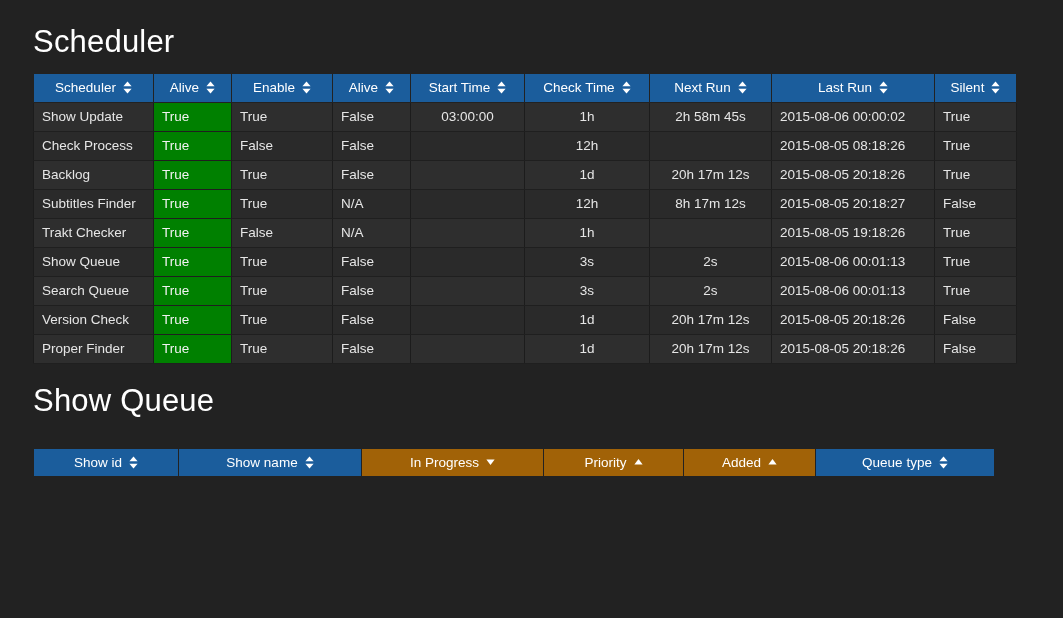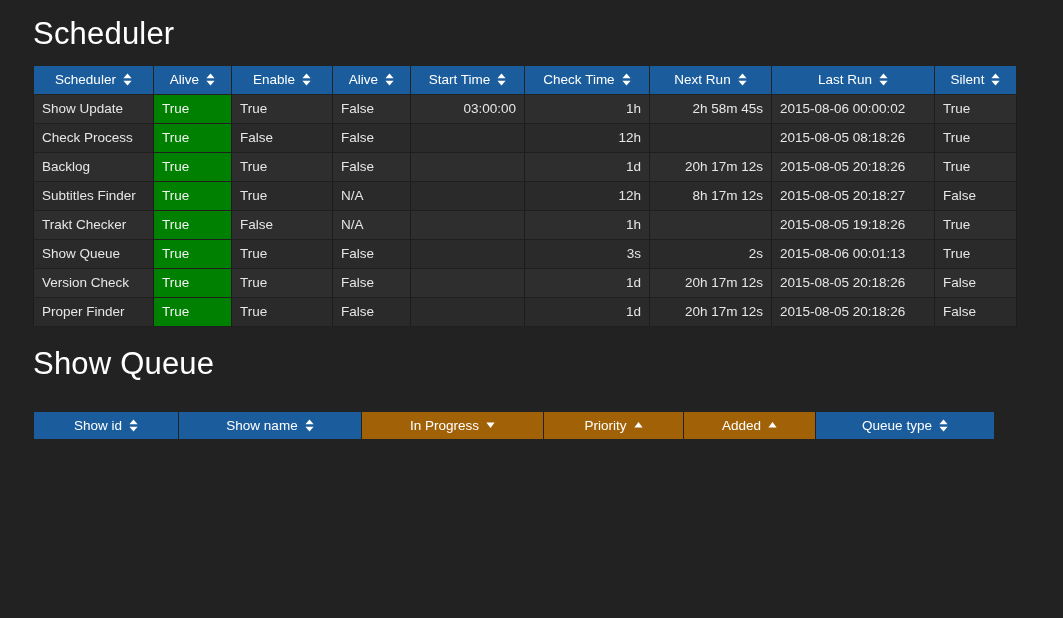--- a/index.html
+++ b/index.html
@@ -13,21 +13,21 @@
   }
   body {
     font-family: "Liberation Sans", "DejaVu Sans", sans-serif;
     color: #dddddd;
     -webkit-font-smoothing: antialiased;
   }
   .page {
     width: 952px;
     height: 618px;
     position: relative;
-    padding: 0 33px;
+    padding: 8px 33px;
   }
   h1.section-title {
     font-weight: 400;
     color: #ffffff;
     margin: 0;
     letter-spacing: 0.2px;
   }
   #scheduler-title {
     font-size: 31px;
     line-height: 36px;
@@ -93,21 +93,21 @@
     overflow: hidden;
     text-overflow: ellipsis;
   }
   table.grid tbody tr:nth-child(odd) td { background: #2e2e2e; }
   table.grid tbody tr:nth-child(even) td { background: #2a2a2a; }
   table.grid tbody td.green {
     background: #008000 !important;
     color: #f2f2f2;
   }
   td.ta-left { text-align: left; }
-  td.ta-right { text-align: right; }
+  td.ta-right { text-align: center; }
 
   
   #scheduler-table col.c-scheduler { width: 120px; }
   #scheduler-table col.c-alive     { width: 78px; }
   #scheduler-table col.c-enable    { width: 101px; }
   #scheduler-table col.c-active    { width: 78px; }
   #scheduler-table col.c-start     { width: 114px; }
   #scheduler-table col.c-cycle     { width: 125px; }
   #scheduler-table col.c-next      { width: 122px; }
   #scheduler-table col.c-last      { width: 163px; }
@@ -305,20 +305,31 @@
             <td class="ta-left green">True</td>
             <td class="ta-left">True</td>
             <td class="ta-left">False</td>
             <td class="ta-right"></td>
             <td class="ta-right">3s</td>
             <td class="ta-right">2s</td>
             <td class="ta-left">2015-08-06 00:01:13</td>
             <td class="ta-left">True</td>
           </tr>
           <tr>
+            <td class="ta-left">Search Queue</td>
+            <td class="ta-left green">True</td>
+            <td class="ta-left">True</td>
+            <td class="ta-left">False</td>
+            <td class="ta-right"></td>
+            <td class="ta-right">3s</td>
+            <td class="ta-right">2s</td>
+            <td class="ta-left">2015-08-06 00:01:13</td>
+            <td class="ta-left">True</td>
+          </tr>
+          <tr>
             <td class="ta-left">Version Check</td>
             <td class="ta-left green">True</td>
             <td class="ta-left">True</td>
             <td class="ta-left">False</td>
             <td class="ta-right"></td>
             <td class="ta-right">1d</td>
             <td class="ta-right">20h 17m 12s</td>
             <td class="ta-left">2015-08-05 20:18:26</td>
             <td class="ta-left">False</td>
           </tr>

